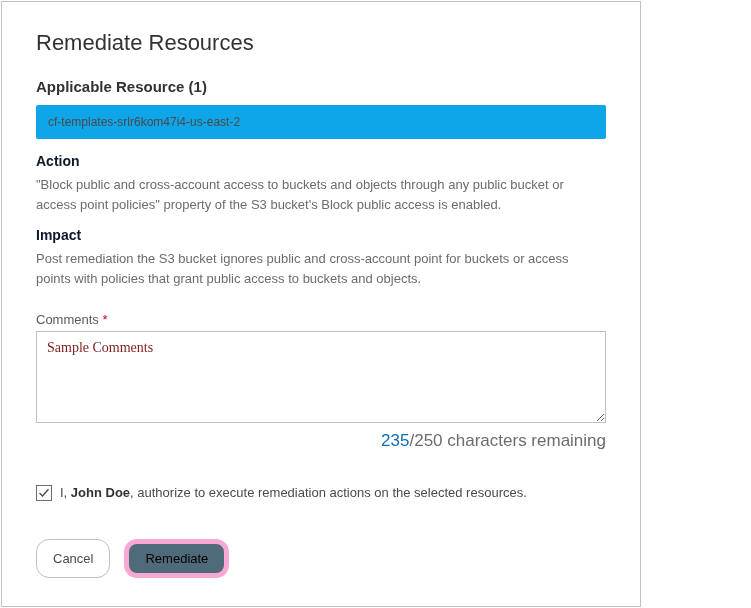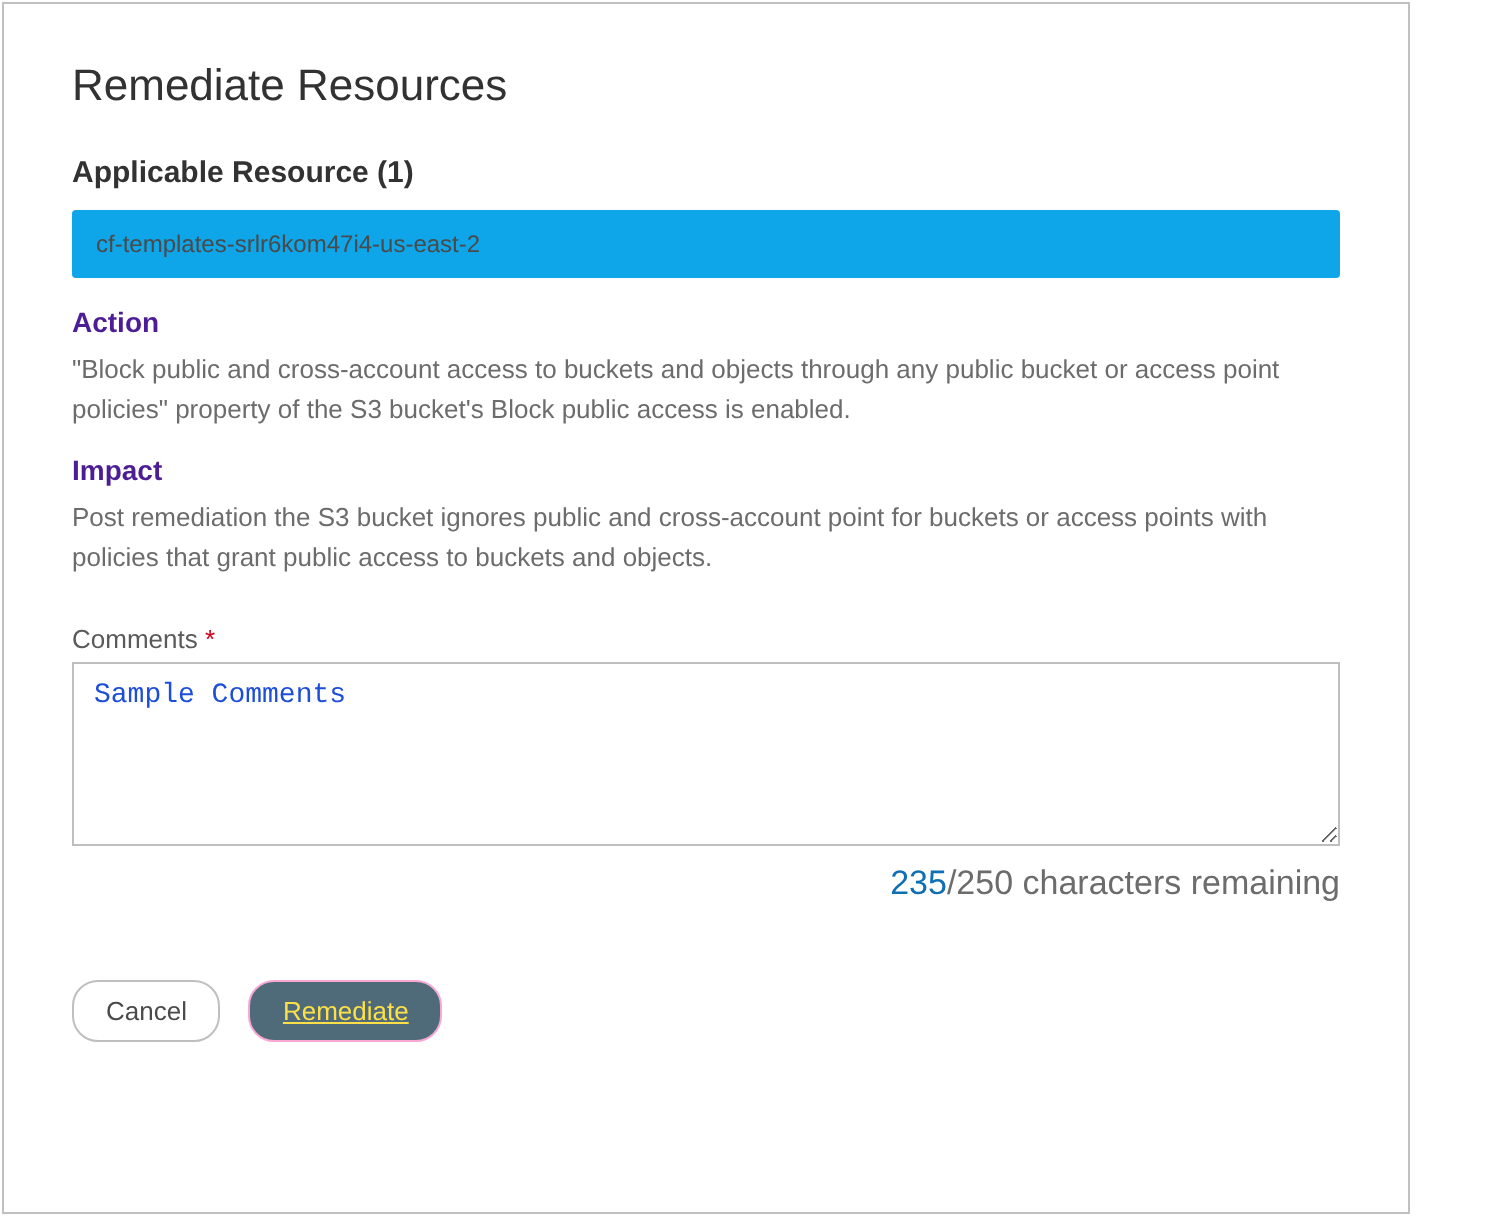--- a/index.html
+++ b/index.html
@@ -1,35 +1,35 @@
 <!DOCTYPE html>
 <html><head>
   <meta charset="utf-8">
   <style>
     * { box-sizing: border-box; margin: 0; padding: 0; }
     body { font-family: Arial, Helvetica, sans-serif; background: #fff; width: 751px; height: 608px; }
-    .panel { border: 1px solid #c0c0c0; width: 704px; height: 606px; margin: 1px; padding: 28px 34px 20px 34px; position: relative; }
+    .panel { border: 1px solid #c0c0c0; width: 640px; height: 606px; margin: 1px; padding: 28px 34px 20px 34px; position: relative; }
     .title { font-size: 22px; color: #323232; font-weight: 400; margin-bottom: 22px; }
     .subhead { font-size: 15px; color: #323232; font-weight: 600; margin-top: 8px; margin-bottom: 10px; }
     .resource-row { background: #0ea5e9; padding: 10px 12px; font-size: 12px; color: #4a4a4a; border-radius: 2px; margin-bottom: 14px; }
-    .section-head { font-size: 14px; font-weight: 600; color: #4c1d95; margin-top: 12px; margin-bottom: 6px; }
+    .section-head { font-size: 14px; font-weight: 600; color: #0f172a; margin-top: 12px; margin-bottom: 6px; }
     .body-text { font-size: 13px; color: #6c6c6c; line-height: 1.55; }
     .field-label { font-size: 13px; color: #5a5a5a; margin-top: 22px; margin-bottom: 4px; }
     .req { color: #d0021b; }
-    .comments { width: 100%; height: 92px; border: 1px solid #bfbfbf; padding: 8px 10px; font-size: 14px; font-family: Liberation Mono, monospace; color: #1d4ed8; resize: both; }
+    .comments { width: 100%; height: 92px; border: 1px solid #bfbfbf; padding: 8px 10px; font-size: 14px; font-family: Liberation Serif, serif; color: #7f1d1d; resize: both; }
     .counter { font-size: 17px; color: #6c6c6c; text-align: right; margin-top: 4px; }
     .counter .num { color: #0f6fb3; }
     .auth-row { display: flex; align-items: center; gap: 8px; margin-top: 34px; font-size: 13px; color: #4a4a4a; }
     .chk { width: 16px; height: 16px; border: 1px solid #6c6c6c; display: inline-flex; align-items: center; justify-content: center; cursor: pointer; background: #fff; }
     .chk svg { width: 12px; height: 12px; }
     .auth-text b { font-weight: 700; color: #323232; }
     .btn-row { margin-top: 38px; display: flex; gap: 14px; }
     .btn { font-size: 13px; padding: 7px 16px; border-radius: 13px; cursor: pointer; font-family: inherit; }
     .btn-cancel { background: #fff; color: #4a4a4a; border: 1px solid #bfbfbf; }
-    .btn-primary { background: #4f6b7a; color: #fde047; border: 1px solid #f9a8d4; text-decoration: underline; }
+    .btn-primary { background: #4f6b7a; color: #000000; border: 5px solid #f9a8d4; }
   </style>
 </head>
 <body>
 
 <div class="panel">
 
   <h1 class="title">Remediate Resources</h1>
 
   <div class="subhead">Applicable Resource (1)</div>
 
@@ -45,19 +45,29 @@
 
   <div class="field-label">
     <span>Comments</span>
     <span class="req">*</span>
   </div>
   <textarea class="comments" style="">Sample Comments</textarea>
   <div class="counter">
     <span class="num">235</span><span>/250 characters remaining</span>
   </div>
 
+  <div class="auth-row">
+    <span class="chk">
+      <svg viewBox="0 0 16 16">
+          <path d="M2 8 L6 12 L14 3" stroke="#4a4a4a" stroke-width="1.8" fill="none"></path>
+        </svg>
+    </span>
+    <span class="auth-text">
+      <span>I, </span><b>John Doe</b><span>, authorize to execute remediation actions on the selected resources.</span>
+    </span>
+  </div>
 
   <div class="btn-row">
     <button class="btn btn-cancel">Cancel</button>
     <button class="btn btn-primary">Remediate</button>
   </div>
 
 </div>
 
 </body></html>

